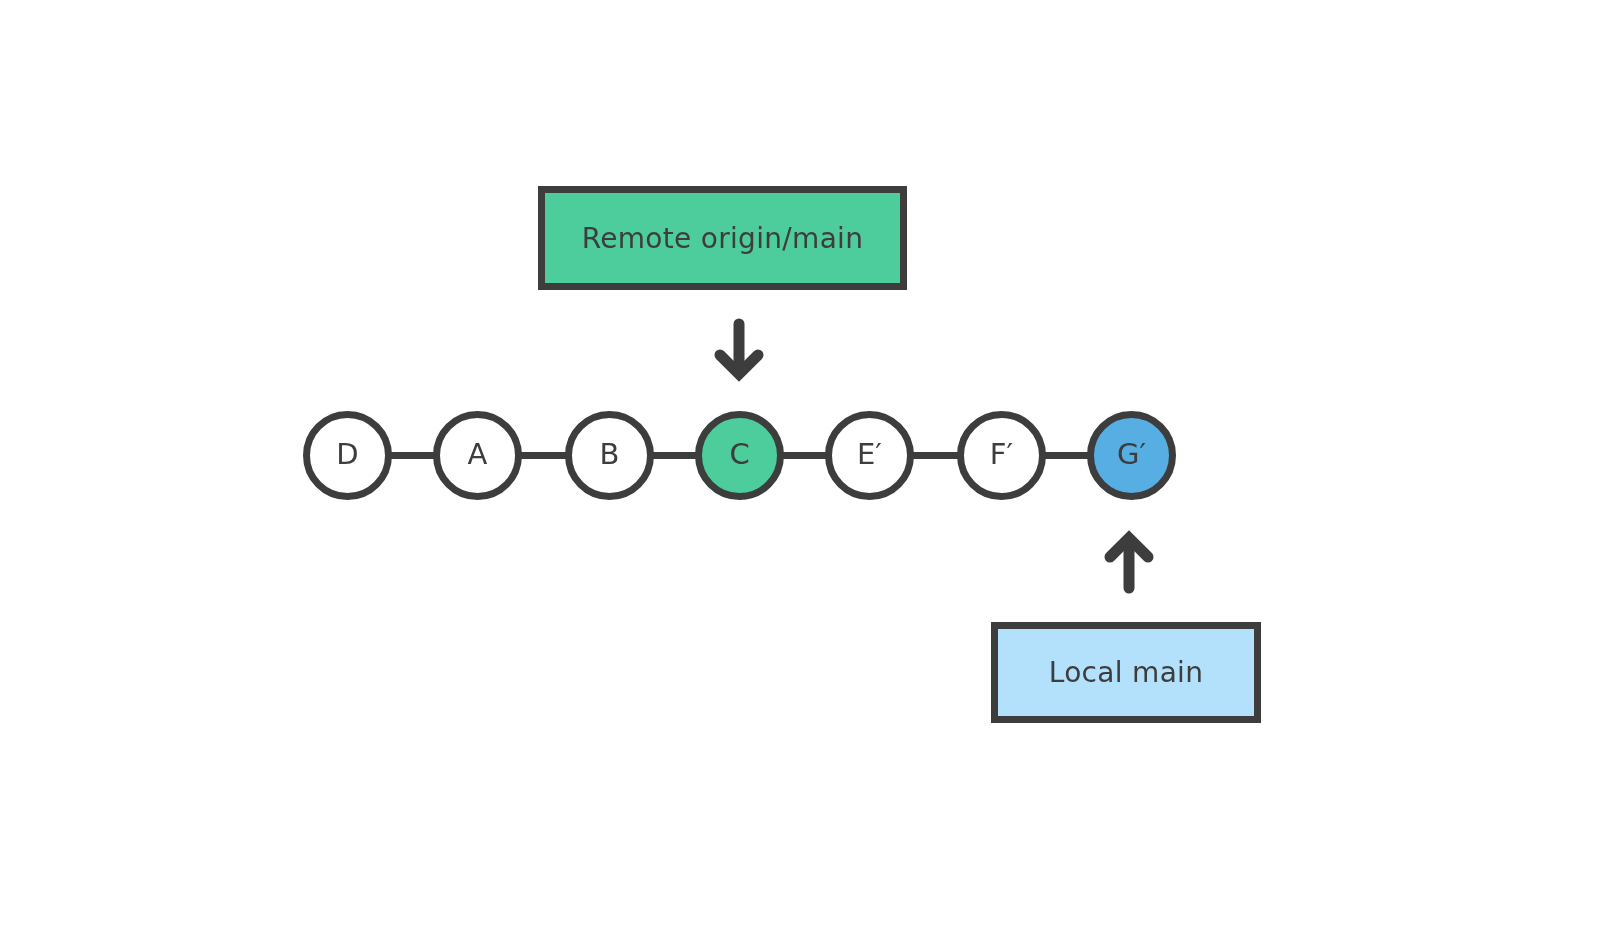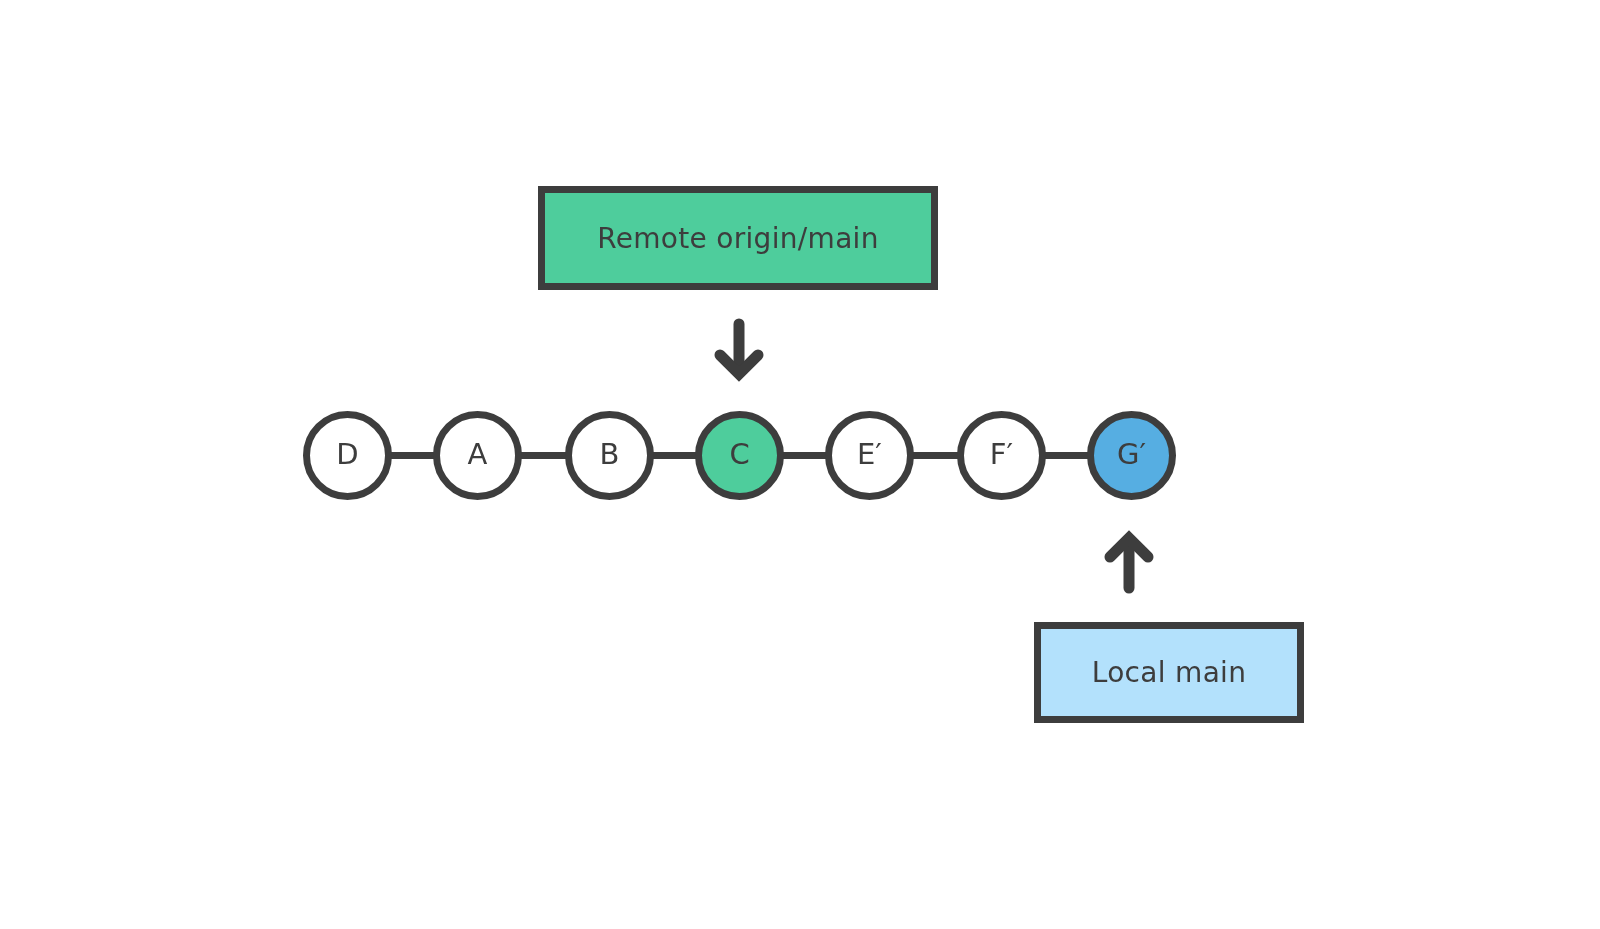--- a/index.html
+++ b/index.html
@@ -36,21 +36,21 @@
     font-size: 28px;
     color: #3d3d3d;
     letter-spacing: 0.3px;
     white-space: nowrap;
     font-weight: 400;
   }
 
   #remote-box {
     left: 538px;
     top: 186px;
-    width: 400px;
+    width: 369px;
     height: 104px;
   }
   #local-box {
     left: 991px;
     top: 622px;
     width: 270px;
     height: 101px;
   }
 
   
@@ -148,17 +148,17 @@
 
   </div>
 
   <div class="arrow" style="left:1096px; top:528px; width:66px; height:66px;">
     <svg width="66" height="66" viewBox="0 0 66 66">
       <path d="M33 60 L33 12" stroke="#3d3d3d" stroke-width="11" stroke-linecap="round" fill="none"></path>
       <path d="M14 29 L33 10 L52 29" stroke="#3d3d3d" stroke-width="11" stroke-linecap="round" stroke-linejoin="miter" fill="none"></path>
     </svg>
   </div>
 
-  <div id="local-box" class="label-box" style="background:#b3e1fc;margin-left:43px;">
+  <div id="local-box" class="label-box" style="background:#b3e1fc;">
     <span class="label-text">Local  main</span>
   </div>
 
 </div>
 
 </body></html>

